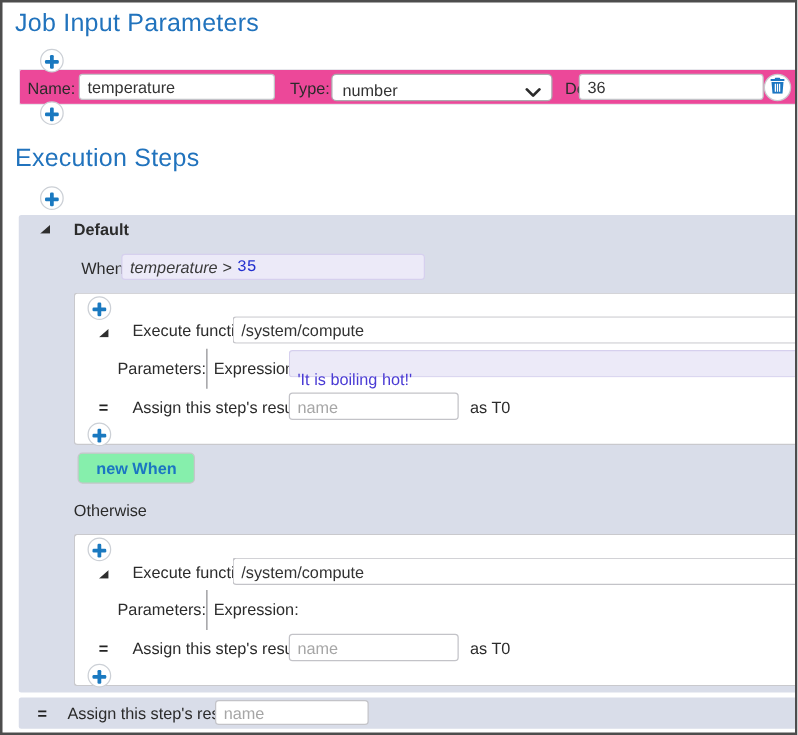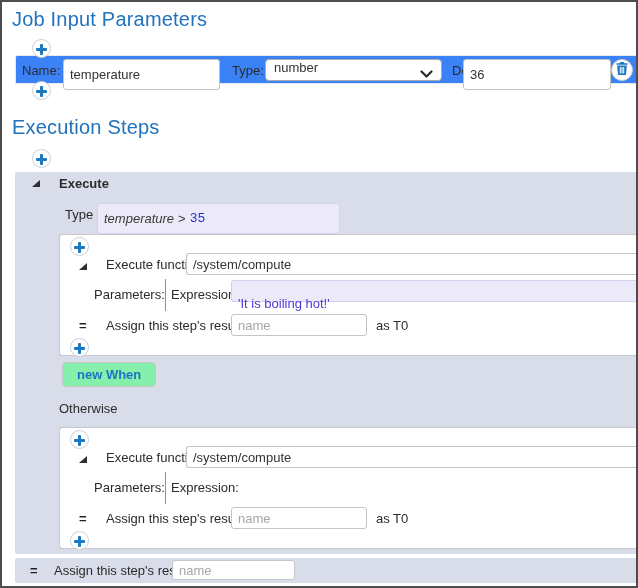--- a/index.html
+++ b/index.html
@@ -36,21 +36,21 @@
   
   .tri {
     position: absolute; width: 8px; height: 7px;
     background: #2e2e2e;
     clip-path: polygon(100% 0, 100% 100%, 0 100%);
     cursor: pointer;
   }
 
   
   .inp {
-    position: absolute; height: 31px;
+    position: absolute; height: 21px;
     border: 1px solid #c3c3c8; border-radius: 3px;
     background: #fff; padding: 0 6px;
     font-family: "Liberation Sans", sans-serif;
     font-size: 13px; color: #333;
   }
   .inp::placeholder { color: #a6a6a6; }
   .cut-right { right: 0; border-right: none; border-radius: 3px 0 0 3px; }
 
   .lav {
     background: #eceaf8; border-color: #d6d0ee;
@@ -59,30 +59,30 @@
   .lav .str { color: #4a3bd4; margin-top: 24px; }
   .lav .var { color: #3a3a3a; font-style: italic; }
   .lav .op  { color: #3a3a3a; margin: 0 4px; }
   .lav .num { color: #2230cf; font-family: Liberation Mono, monospace; }
 
   .lbl { position: absolute; white-space: nowrap; color: #2b2b2b; }
 
   
   .param-row {
     position: absolute; left: 13px; right: 0; top: 53px; height: 29px;
-    background: #3b82f6;
+    background: #ec4899;
     border: 1px solid #e7e7ec; border-right: none; border-radius: 2px 0 0 2px;
   }
   .param-row .lbl { top: 7px; }
   .param-row .inp { top: 3px; }
 
   .select-box {
     position: absolute; left: 249px; top: 3px; width: 177px; height: 22px;
     border: 1px solid #ababaf; border-radius: 4px; background: #fff;
-    display: flex; align-items: flex-start; padding: 0 8px;
+    display: flex; align-items: flex-end; padding: 0 8px;
     color: #333; cursor: pointer;
   }
   .select-box .chev { position: absolute; right: 8px; top: 7px; }
 
   .icon-circle {
     position: absolute; width: 22px; height: 22px; border-radius: 50%;
     background: #fff; border: 1px solid #c9c9cd;
     display: flex; align-items: center; justify-content: center;
     cursor: pointer;
   }
@@ -159,23 +159,23 @@
 
   <div class="plus-btn" style="left:30px; top:79px;"></div>
 
   <div class="h-title" style="left:10px; top:114px;">Execution Steps</div>
 
   <div class="plus-btn" style="left:30px; top:147px;"></div>
 
   <div class="choose-block">
 
     <span class="tri" style="left:17px; top:8px;"></span>
-    <span class="lbl" style="left:44px; top:4px; font-weight:700;">Execute</span>
-
-    <span class="lbl" style="left:50px; top:35px;">Type</span>
+    <span class="lbl" style="left:44px; top:4px; font-weight:700;">Default</span>
+
+    <span class="lbl" style="left:50px; top:35px;">When</span>
     <div class="inp lav" style="left:82px; top:31px; width:243px;">
       <span class="var">temperature</span>
       <span class="op">&gt;</span>
       <span class="num">35</span>
     </div>
 
     <div class="panel" style="top:62px;">
       <div class="plus-btn pb-top"></div>
       <span class="tri"></span>
       <span class="lbl lbl-exec">Execute function</span>

